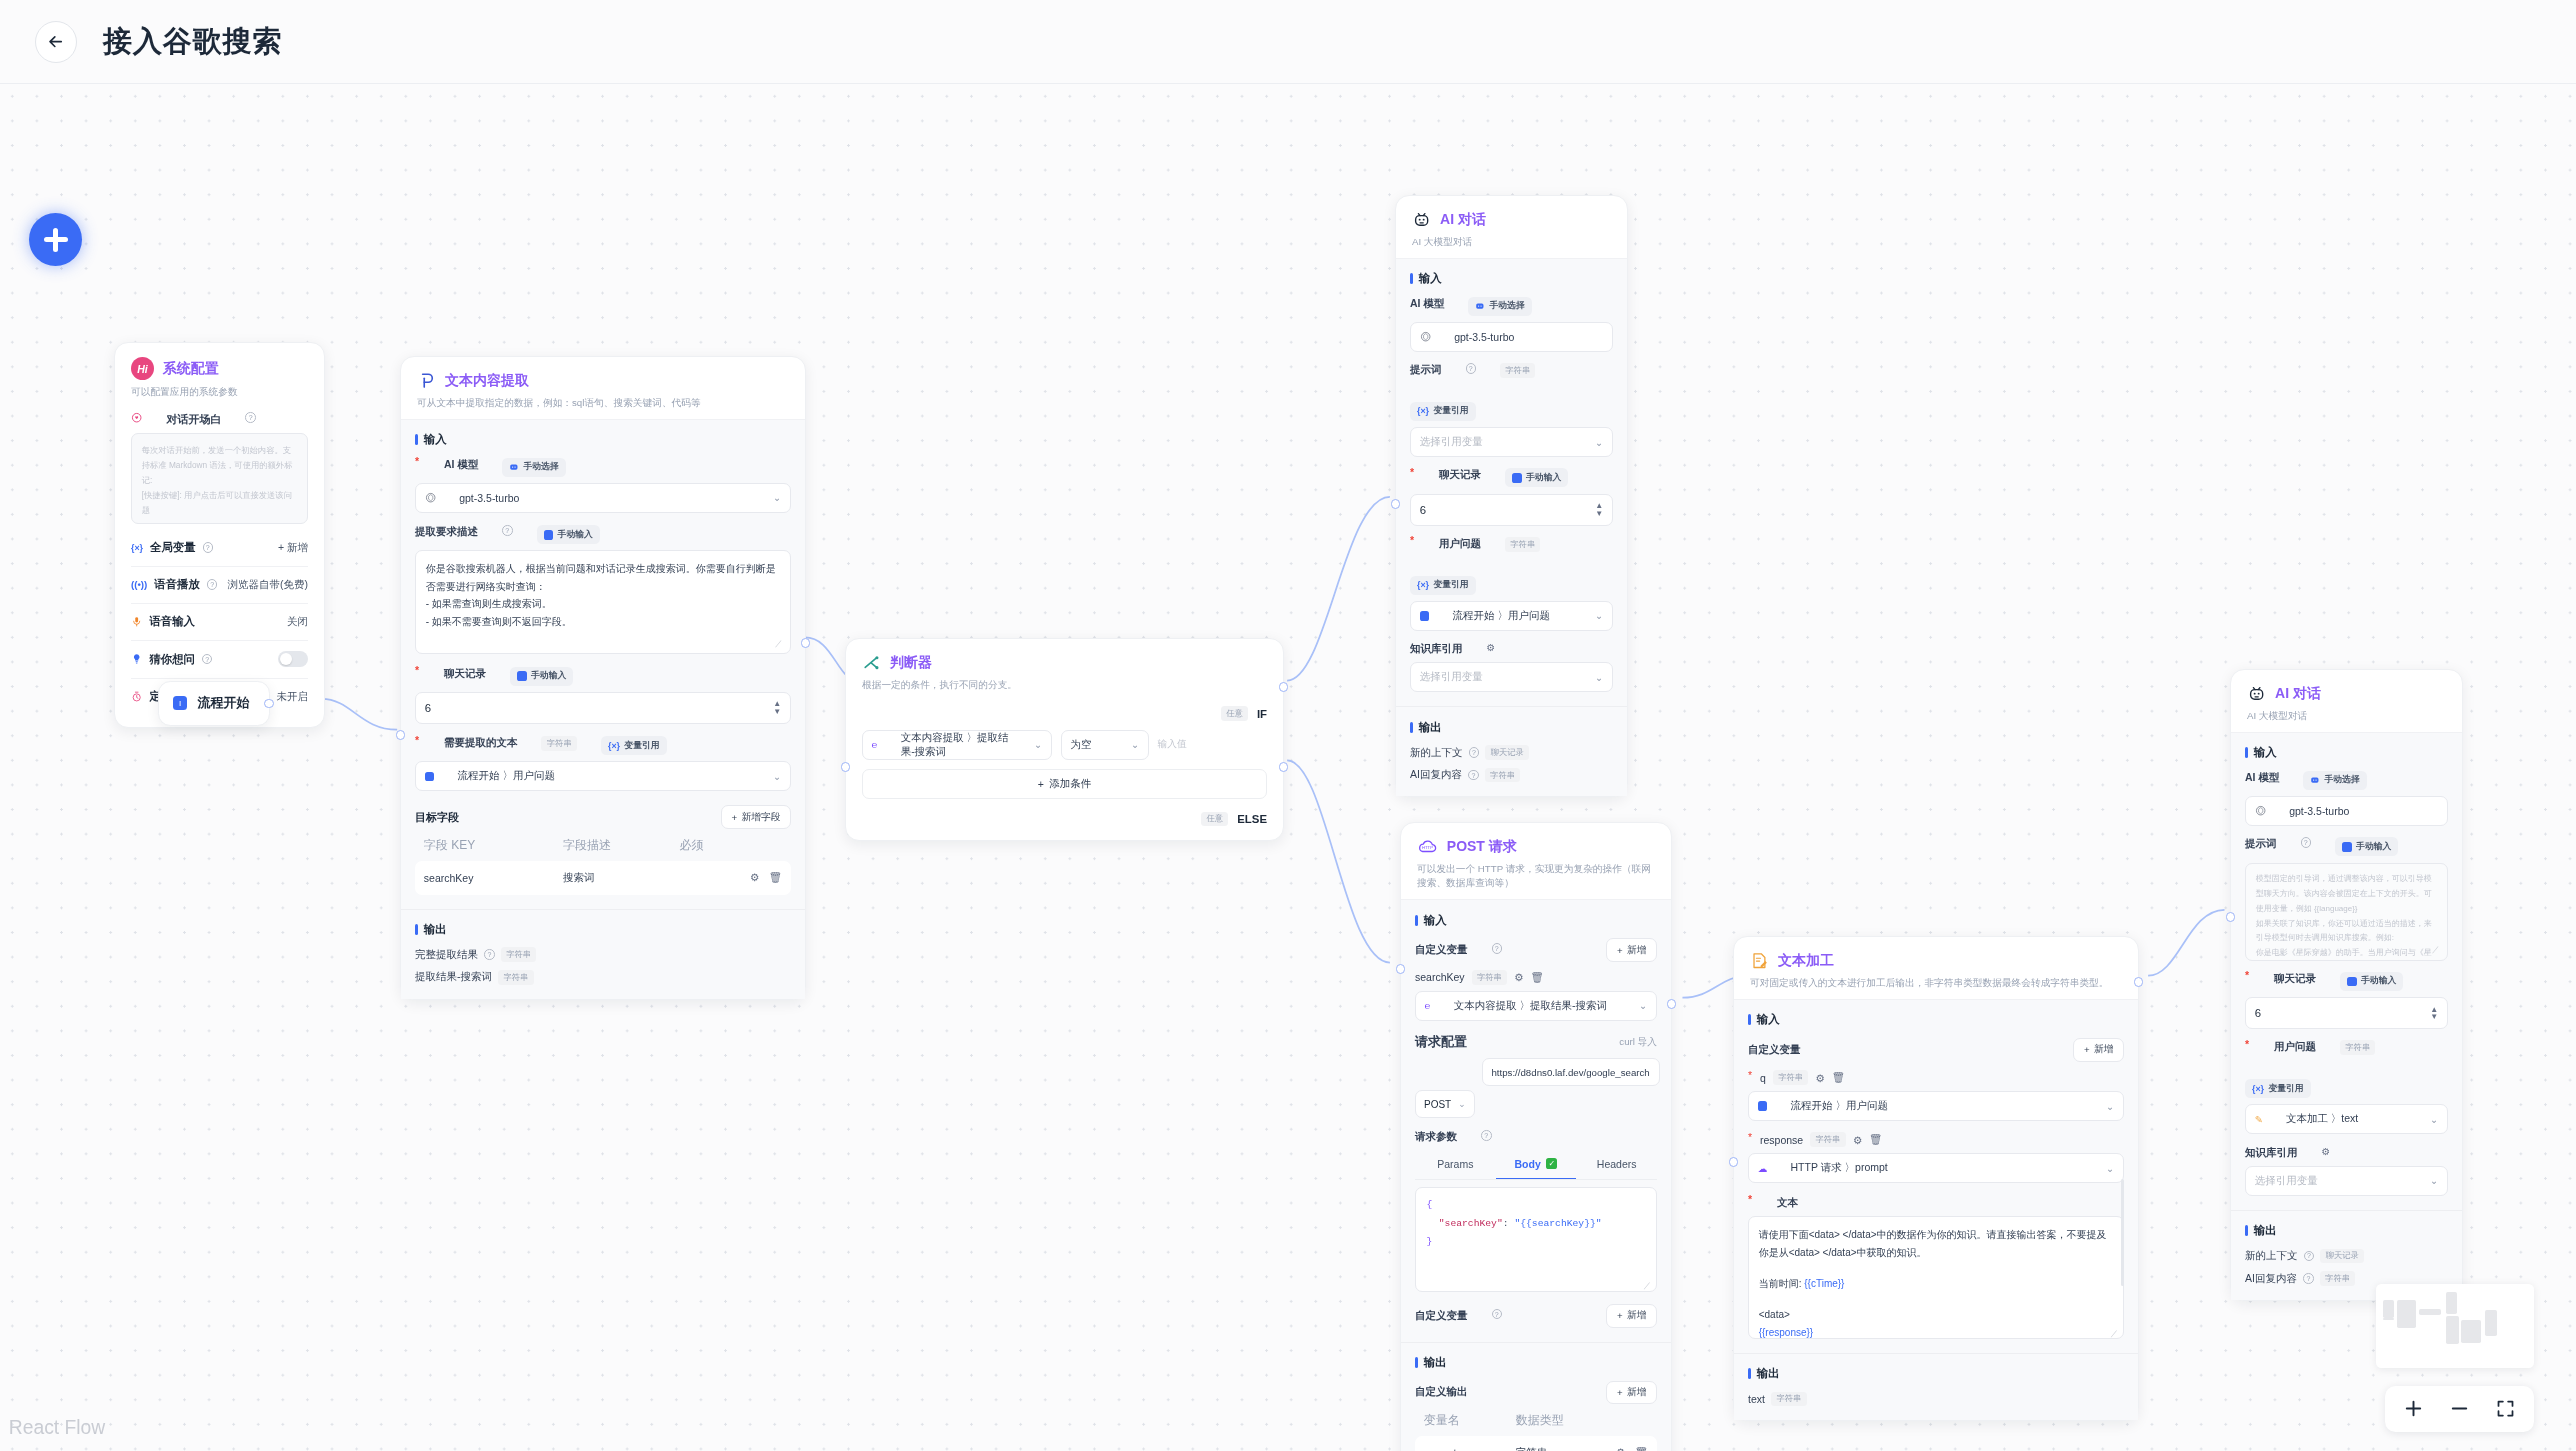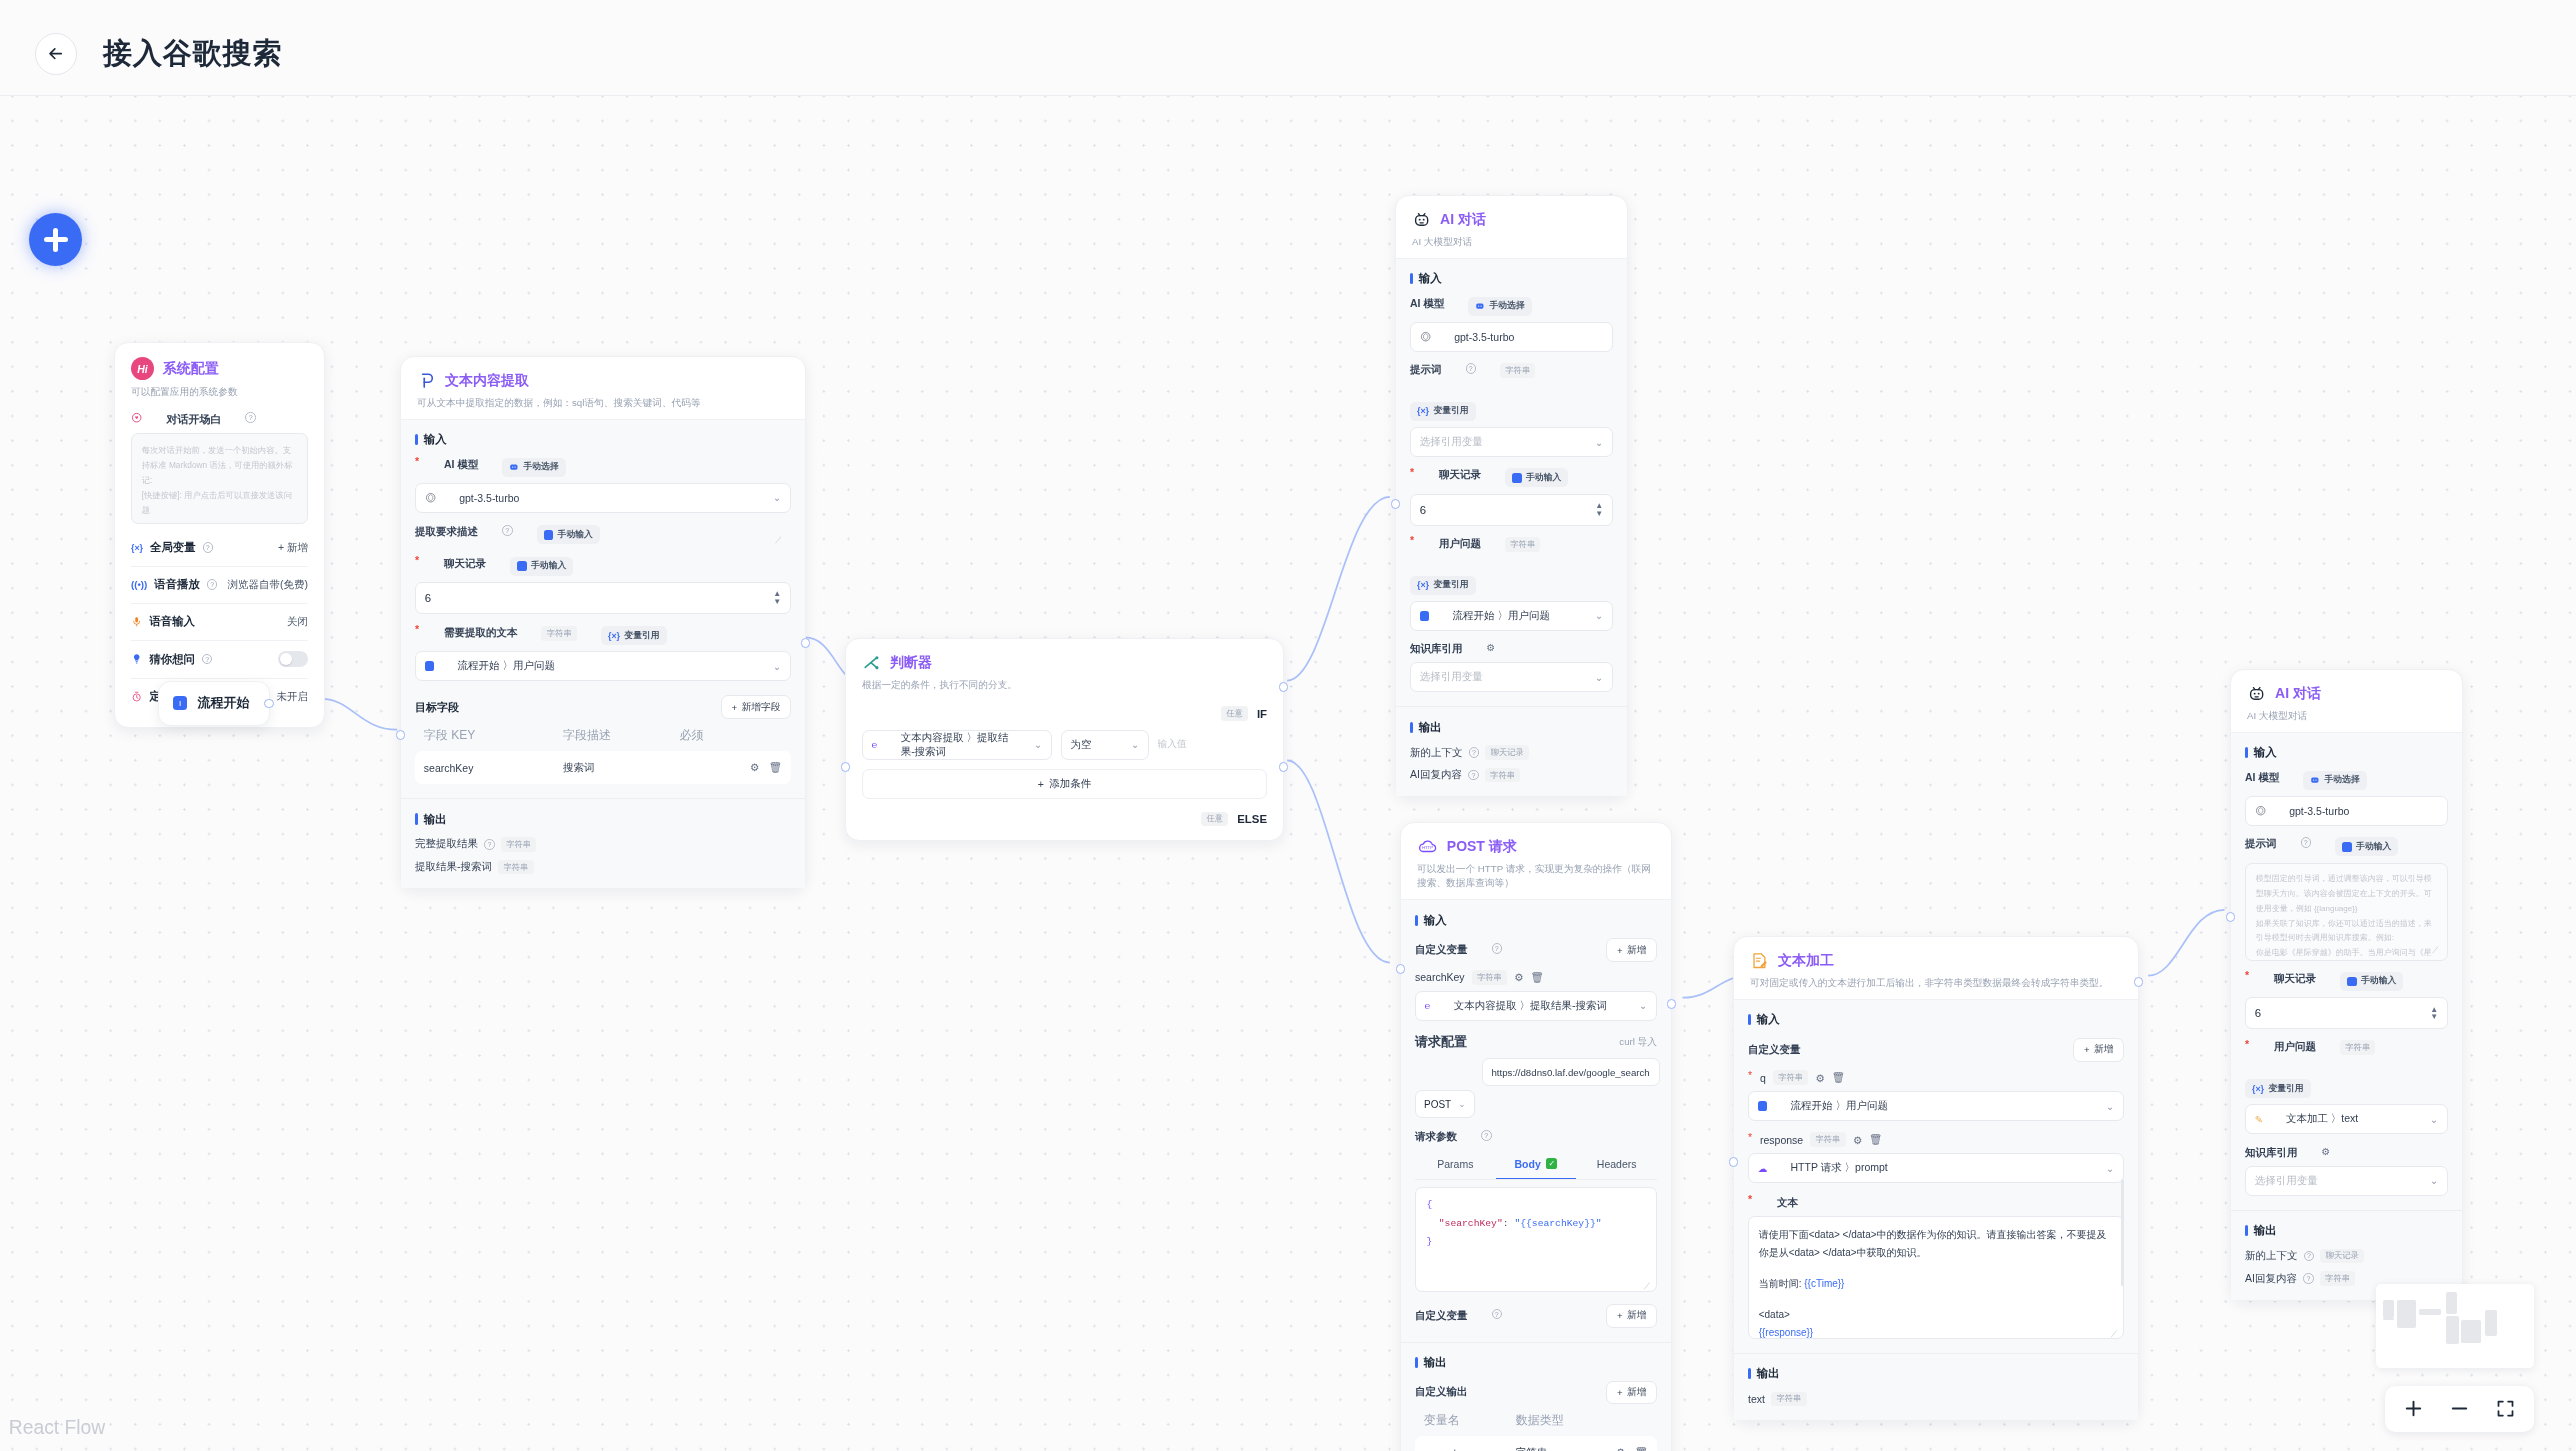--- a/index.html
+++ b/index.html
@@ -6,21 +6,21 @@
   html,body { width:2576px; height:1451px; overflow:hidden; }
   body {
     font-family: "Liberation Sans", "DejaVu Sans", sans-serif;
     background:#fbfbfc;
     color:#1d2939;
     -webkit-font-smoothing:antialiased;
   }
 
   
   .topbar {
-    position:absolute; left:0; top:12px; width:2576px; height:84px;
+    position:absolute; left:0; top:0; width:2576px; height:84px;
     background:#fbfbfc; border-bottom:0.9px solid #eceef2;
     display:flex; align-items:center; padding:0 35px; z-index:50;text-align:center;
   }
   .back-btn {
     width:42px; height:42px; border-radius:50%;
     border:0.9px solid #e3e6eb; background:#fff;
     display:flex; align-items:center; justify-content:center;
     cursor:pointer; flex:0 0 auto;
   }
   .page-title { font-size:29px; font-weight:700; margin-left:26px; letter-spacing:0.9px; }
@@ -371,20 +371,23 @@
       </div>
 
       <div class="field-label" style="margin-top:12.3px;">
         <span>提取要求描述</span>
         <span class="q-icon">?</span>
         <span class="tag-btn">
           <span class="mini-sq sq-blue"></span>
           <span>手动输入</span>
         </span>
       </div>
+      <div class="textarea" style="height:104px; white-space:pre-line;">你是谷歌搜索机器人，根据当前问题和对话记录生成搜索词。你需要自行判断是否需要进行网络实时查询：
+- 如果需查询则生成搜索词。
+- 如果不需要查询则不返回字段。</div>
       <div style="position:relative;height:0;">
           <span class="resize-grip" style="bottom:7px;right:7px;">⟋</span>
         </div>
 
       <div class="field-label req" style="margin-top:12.3px;">
         <span>聊天记录</span>
         <span class="tag-btn">
           <span class="mini-sq sq-blue"></span>
           <span>手动输入</span>
         </span>

